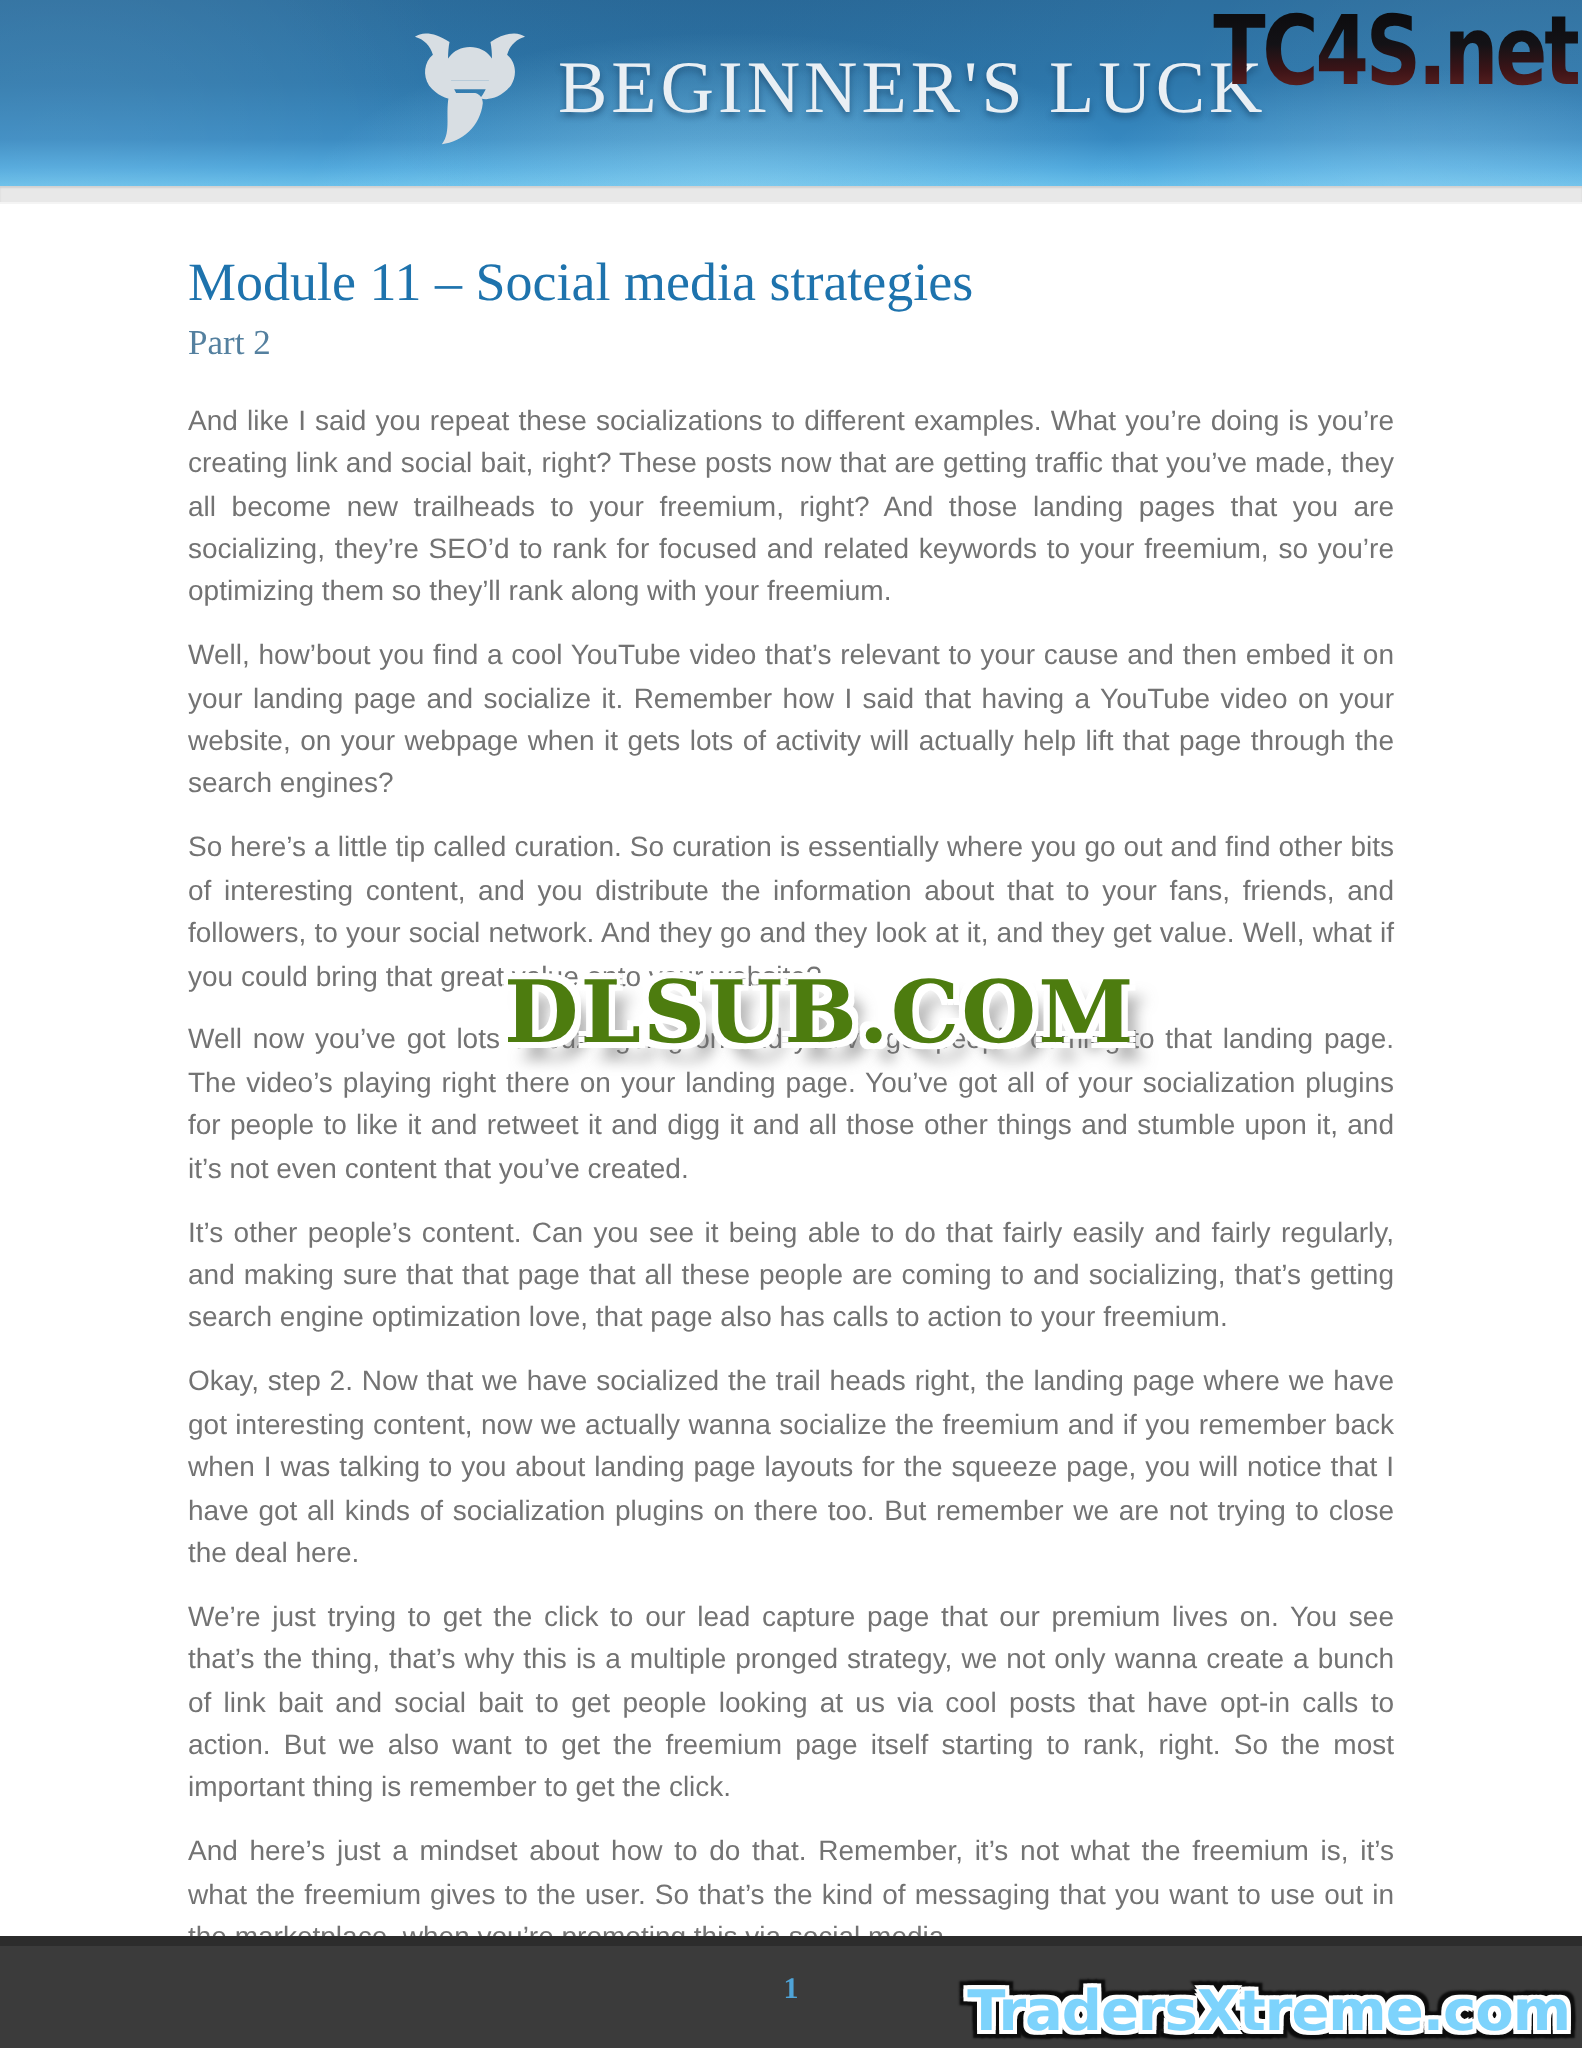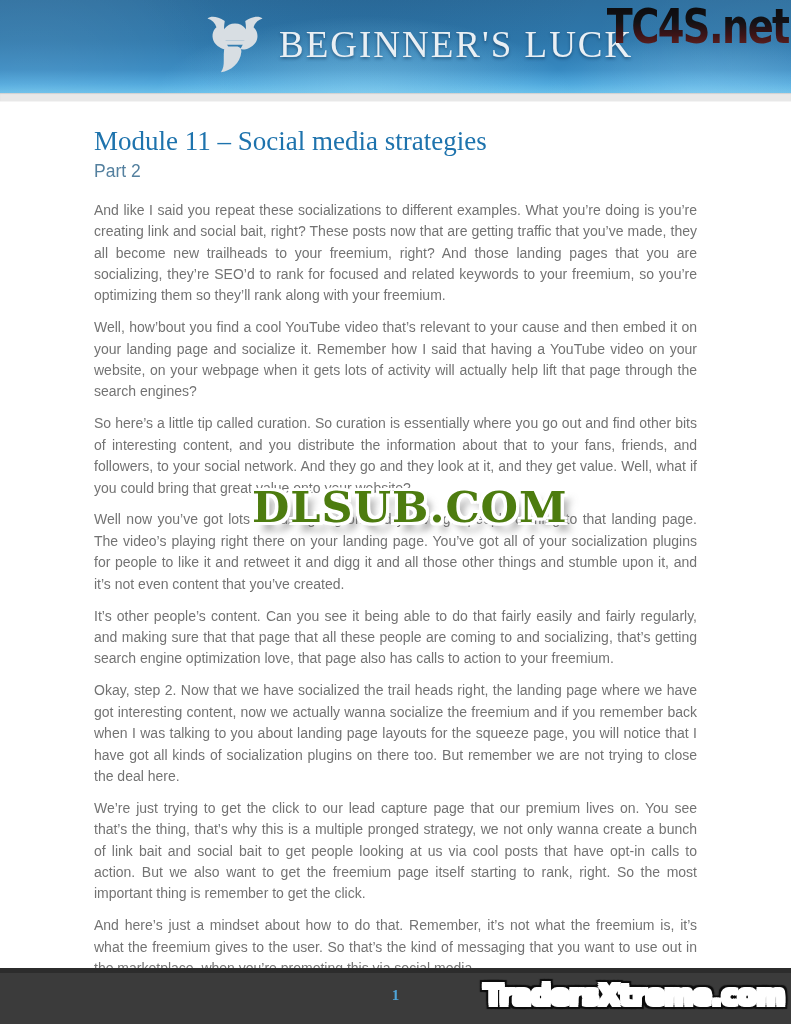--- a/index.html
+++ b/index.html
@@ -58,21 +58,21 @@
 
   
   .content { position:absolute; top:101px; left:0; width:791px; }
   .doc-title {
     margin:26px 94px 0;
     font-family:"Liberation Serif", serif; font-weight:normal;
     font-size:27px; line-height:1.1; color:#1e73ad;
   }
   .doc-subtitle {
     margin:4px 94px 0;
-    font-family:Liberation Sans, sans-serif; font-weight:normal;
+    font-family:Liberation Serif, serif; font-weight:normal;
     font-size:17.5px; color:#54809f;
   }
   .paras { margin:18px 94px 0; }
   .paras p {
     margin:0 0 10.5px 0;
     font-size:14px; line-height:21.4px;
     color:#737373;
     text-align:justify;
   }
 
@@ -96,24 +96,24 @@
     background:#3b3b3b;
     border-top:5px solid #2c2c2c;
   }
   .page-number {
     position:absolute; left:0; right:0; top:14px;
     text-align:center;
     font-family:"Liberation Serif", serif; font-weight:bold;
     font-size:15px; color:#4fa4d8;
   }
   .traders {
-    position:absolute; right:6px; top:3px;
+    position:absolute; right:6px; top:13px;
     font-family:"DejaVu Sans", sans-serif; font-weight:bold;
     font-size:28px; line-height:1.4; letter-spacing:-0.5px;
-    color:#ffffff;
+    color:#7dd3fc;
     text-shadow:
       -2px -2px 0 #ffffff, 2px -2px 0 #ffffff, -2px 2px 0 #ffffff, 2px 2px 0 #ffffff,
       0 -2px 0 #ffffff, 0 2px 0 #ffffff, -2px 0 0 #ffffff, 2px 0 0 #ffffff,
       -4px -4px 1px #0d0d0d, 4px -4px 1px #0d0d0d, -4px 4px 1px #0d0d0d, 4px 4px 1px #0d0d0d,
       0 -4px 1px #0d0d0d, 0 4px 1px #0d0d0d, -4px 0 1px #0d0d0d, 4px 0 1px #0d0d0d;
     white-space:nowrap;
   }
 </style>
 </head>
 <body>

